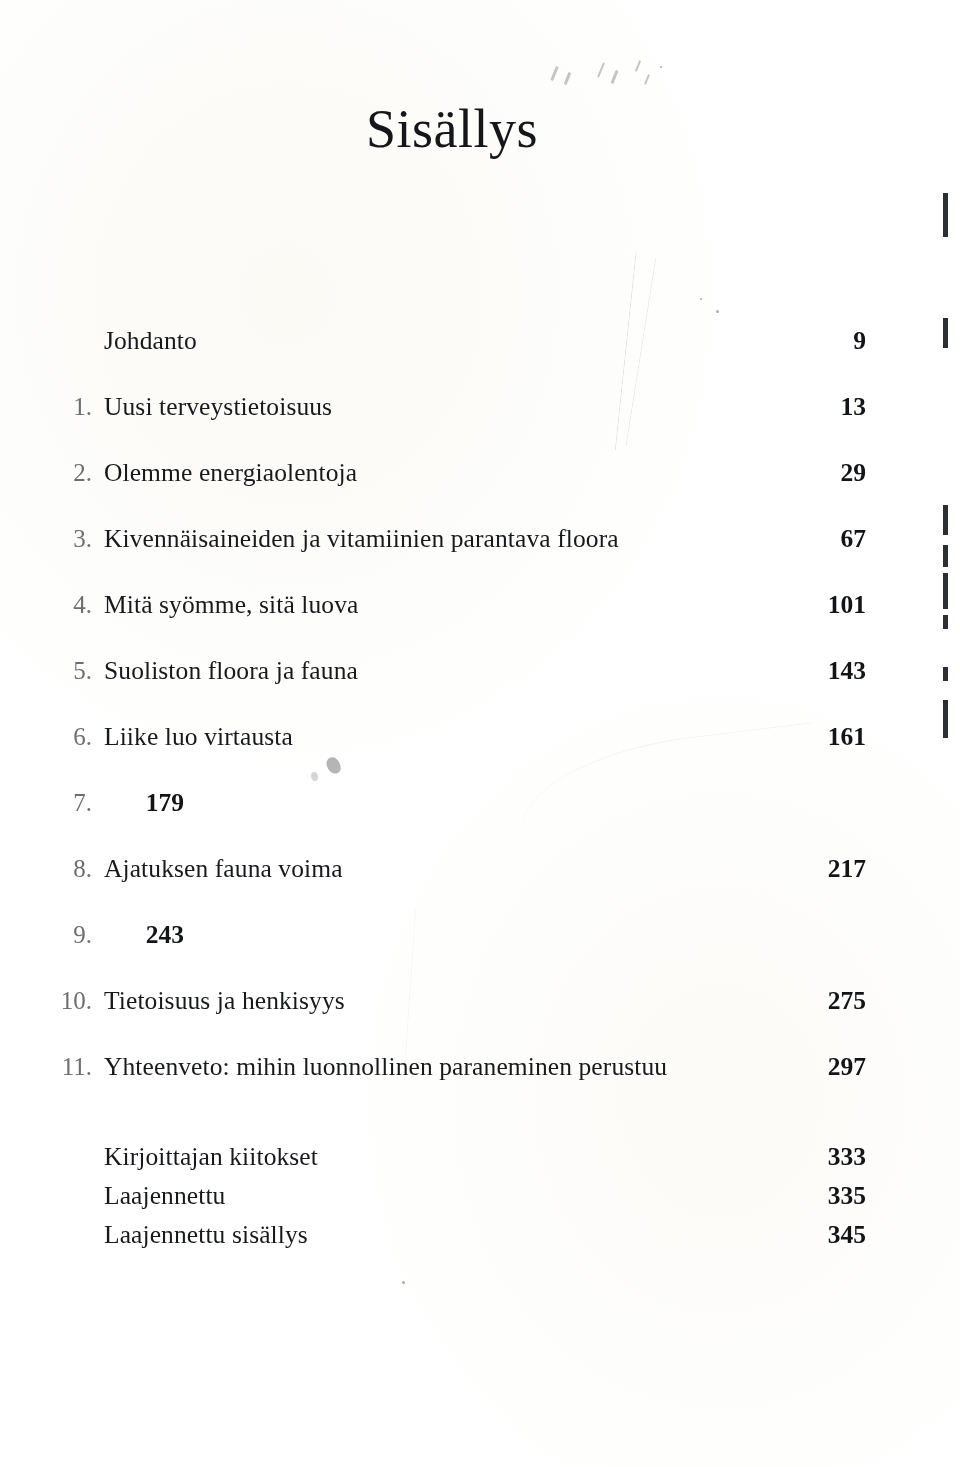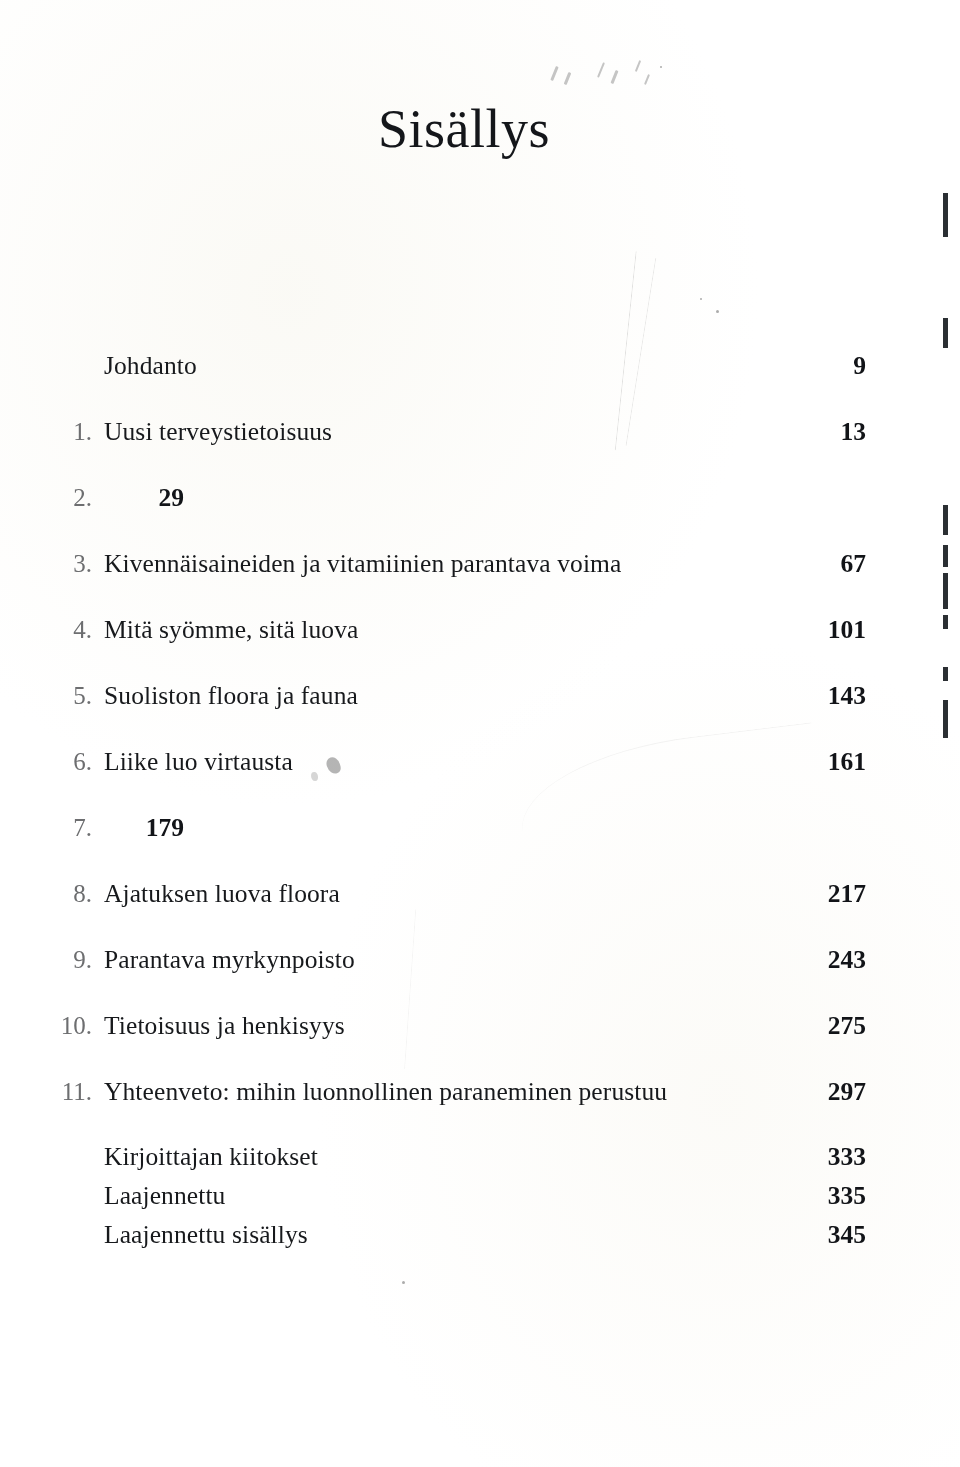--- a/index.html
+++ b/index.html
@@ -93,21 +93,21 @@
     position: absolute;
     left: 943px;
     width: 5px;
     background: #2b2f33;
     pointer-events: none;
   }
 
   
   .toc-title {
     position: absolute;
-    left: 378px;
+    left: 366px;
     top: 62px;
     font-size: 54px;
     font-weight: 400;
     letter-spacing: 0.5px;
     color: #14161a;
     white-space: nowrap;
   }
 
   .title-speckle {
     position: absolute;
@@ -116,21 +116,20 @@
     transform: rotate(22deg);
     border-radius: 1px;
   }
 
   
   .toc-list {
     position: absolute;
     left: 0;
     top: 326px;
     width: 960px;
-    margin-top: 25px;
   }
 
   .toc-row {
     display: flex;
     align-items: baseline;
     height: 66px;
     padding-left: 30px;
     padding-right: 94px;
   }
   .toc-row.front-matter { height: 66px; }
@@ -220,25 +219,26 @@
         <span class="row-title">Johdanto</span>
         <span class="row-page">9</span>
       </div>
       <div class="toc-row">
         <span class="row-num">1.</span>
         <span class="row-title">Uusi terveystietoisuus</span>
         <span class="row-page">13</span>
       </div>
       <div class="toc-row">
         <span class="row-num">2.</span>
+        <span class="row-title">Olemme energiaolentoja</span>
         <span class="row-page">29</span>
       </div>
       <div class="toc-row">
         <span class="row-num">3.</span>
-        <span class="row-title">Kivennäisaineiden ja vitamiinien parantava voima</span>
+        <span class="row-title">Kivennäisaineiden ja vitamiinien parantava floora</span>
         <span class="row-page">67</span>
       </div>
       <div class="toc-row">
         <span class="row-num">4.</span>
         <span class="row-title">Mitä syömme, sitä luova</span>
         <span class="row-page">101</span>
       </div>
       <div class="toc-row">
         <span class="row-num">5.</span>
         <span class="row-title">Suoliston floora ja fauna</span>
@@ -248,26 +248,25 @@
         <span class="row-num">6.</span>
         <span class="row-title">Liike luo virtausta</span>
         <span class="row-page">161</span>
       </div>
       <div class="toc-row">
         <span class="row-num">7.</span>
         <span class="row-page">179</span>
       </div>
       <div class="toc-row">
         <span class="row-num">8.</span>
-        <span class="row-title">Ajatuksen luova floora</span>
+        <span class="row-title">Ajatuksen fauna voima</span>
         <span class="row-page">217</span>
       </div>
       <div class="toc-row">
         <span class="row-num">9.</span>
-        <span class="row-title">Parantava myrkynpoisto</span>
         <span class="row-page">243</span>
       </div>
       <div class="toc-row">
         <span class="row-num">10.</span>
         <span class="row-title">Tietoisuus ja henkisyys</span>
         <span class="row-page">275</span>
       </div>
       <div class="toc-row">
         <span class="row-num">11.</span>
         <span class="row-title">Yhteenveto: mihin luonnollinen paraneminen perustuu</span>

